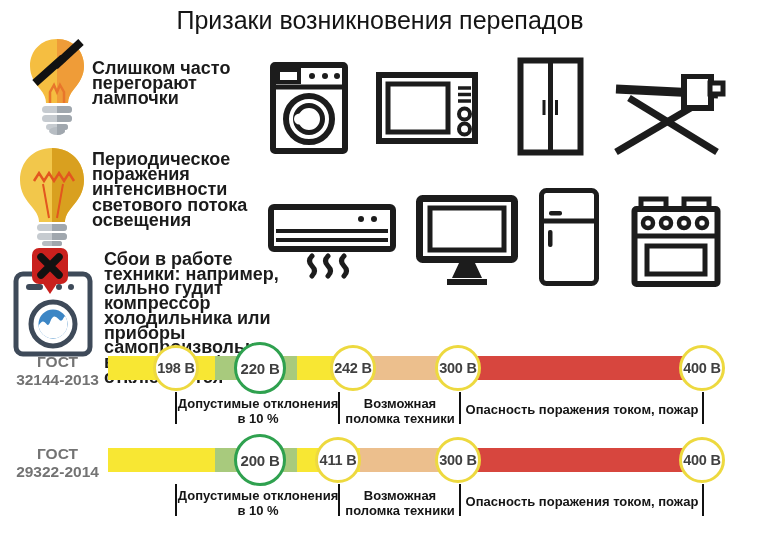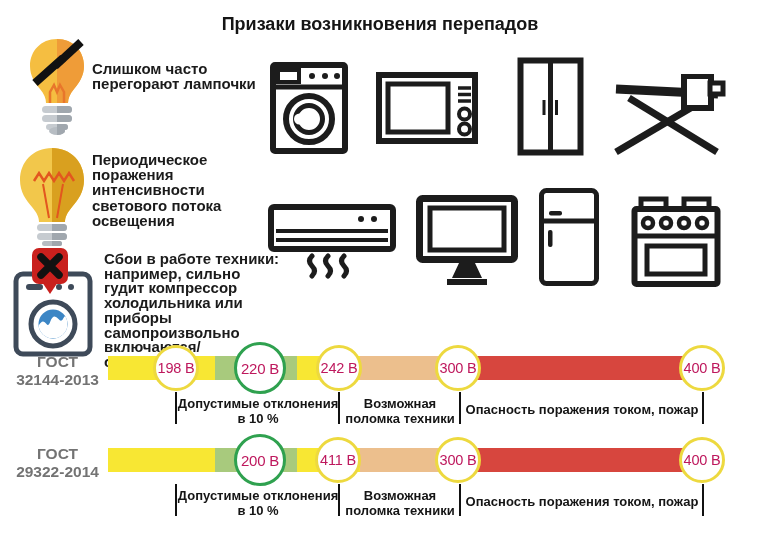--- a/index.html
+++ b/index.html
@@ -1,30 +1,30 @@
 <!DOCTYPE html>
 <html><head>
 <meta charset="utf-8">
 <style>
   html,body{margin:0;padding:0;background:#fff;}
   .page{position:relative;width:760px;height:535px;background:#fff;overflow:hidden;
         font-family:"Liberation Sans","DejaVu Sans",sans-serif;color:#1c1c1c;}
   .abs{position:absolute;}
-  .title{position:absolute;top:14px;left:0;width:100%;text-align:center;
-         font-size:18px;font-weight:bold;color:#151515;}
-  .sign-text{position:absolute;font-size:15px;line-height:15.2px;font-weight:bold;color:#1b1b1b;}
+  .title{position:absolute;top:6px;left:0;width:100%;text-align:center;
+         font-size:25px;font-weight:normal;color:#151515;}
+  .sign-text{position:absolute;font-size:18px;line-height:15.2px;font-weight:bold;color:#1b1b1b;}
   .bar{position:absolute;height:24px;display:flex;}
   .seg{height:100%;}
   .seg-yellow{background:#F8E733;}
   .seg-green{background:#A8CA7D;}
   .seg-tan{background:#ECBF8D;}
   .seg-red{background:#D7463E;}
   .circle{position:absolute;border-radius:50%;background:#fff;box-sizing:border-box;
           display:flex;align-items:center;justify-content:center;
-          font-weight:normal;font-size:14.5px;letter-spacing:-0.2px;color:#be185d;}
+          font-weight:bold;font-size:14.5px;letter-spacing:-0.2px;color:#404040;}
   .circle.yellow{width:46px;height:46px;border:3px solid #EDD93F;}
   .circle.green{width:52px;height:52px;border:3px solid #2FA14F;font-size:15px;}
   .tick{position:absolute;width:2px;height:32px;background:#111;}
   .range-label{position:absolute;text-align:center;font-weight:bold;
                font-size:13px;line-height:15px;color:#151515;}
   .gost{position:absolute;left:5px;width:105px;text-align:center;font-weight:bold;
         font-size:15.5px;line-height:17.5px;color:#737373;}
   svg{display:block;}
 </style>
 </head>
@@ -197,21 +197,21 @@
   </div>
   <div class="bar" style="left:108px;top:356px;width:612px;">
     <div class="seg seg-yellow" style="width:107px;"></div>
     <div class="seg seg-green" style="width:82px;"></div>
     <div class="seg seg-yellow" style="width:63px;"></div>
     <div class="seg seg-tan" style="width:98px;"></div>
     <div class="seg seg-red" style="width:262px;"></div>
   </div>
   <div class="circle yellow" style="left:153px;top:345px;">198 В</div>
   <div class="circle green" style="left:234px;top:342px;">220 В</div>
-  <div class="circle yellow" style="left:316px;top:345px;">242 В</div>
+  <div class="circle yellow" style="left:330px;top:345px;">242 В</div>
   <div class="circle yellow" style="left:435px;top:345px;">300 В</div>
   <div class="circle yellow" style="left:679px;top:345px;">400 В</div>
   <div class="tick" style="left:175px;top:392px;"></div>
   <div class="tick" style="left:338px;top:392px;"></div>
   <div class="tick" style="left:459px;top:392px;"></div>
   <div class="tick" style="left:702px;top:392px;"></div>
   <div class="range-label" style="left:160px;top:396px;width:196px;">
     <div>Допустимые отклонения</div>
     <div>в 10 %</div>
   </div>

